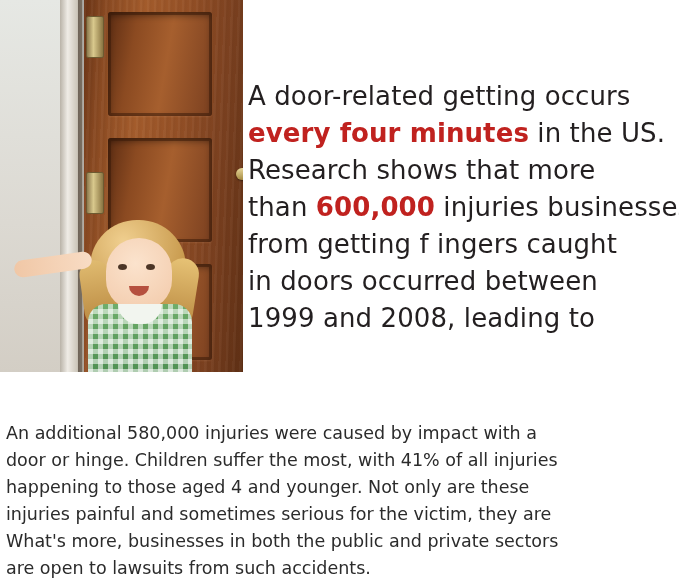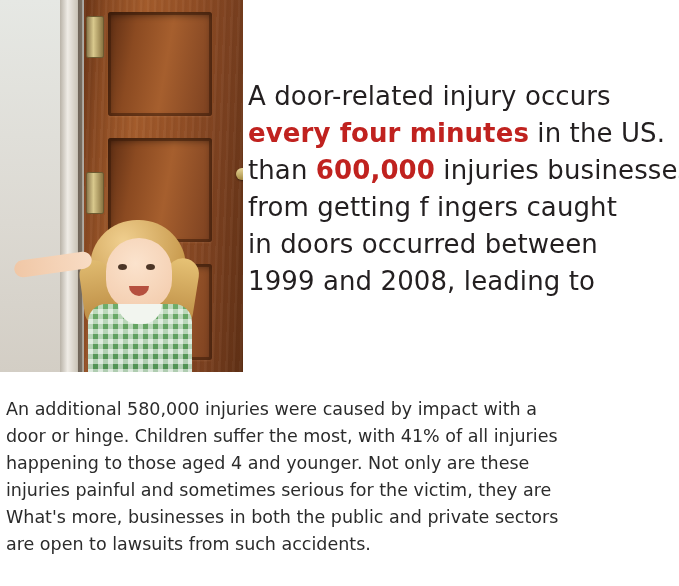--- a/index.html
+++ b/index.html
@@ -148,21 +148,21 @@
   .accent {
     color: #c0221f;
     font-weight: bold;
     margin-top: 46px;
   }
 
   
   .body-copy {
     position: absolute;
     left: 6px;
-    top: 396px;
+    top: 420px;
     width: 666px;
     font-size: 17.5px;
     line-height: 27px;
     color: #2b2b2b;
   }
   .body-copy .bc-line { white-space: nowrap; }
 </style>
 </head>
 <body>
 
@@ -193,22 +193,23 @@
       <div class="eye l"></div>
       <div class="eye r"></div>
       <div class="mouth"></div>
       <div class="body"></div>
       <div class="collar"></div>
       <div class="arm"></div>
     </div>
   </div>
 
   <div class="headline" id="headline">
-      <div class="hl-line"><span>A door-related injury occurs</span></div>
+      <div class="hl-line"><span>A door-related getting occurs</span></div>
       <div class="hl-line"><span class="accent">every four minutes</span><span> in the US.</span></div>
+      <div class="hl-line"><span>Research shows that more</span></div>
       <div class="hl-line"><span>than </span><span class="accent">600,000</span><span> injuries businesses</span></div>
       <div class="hl-line"><span>from getting f ingers caught</span></div>
       <div class="hl-line"><span>in doors occurred between</span></div>
       <div class="hl-line"><span>1999 and 2008, leading to</span></div>
     </div>
 
   <div class="body-copy" id="bodycopy">
       <div class="bc-line">An additional 580,000 injuries were caused by impact with a</div>
       <div class="bc-line">door or hinge. Children suffer the most, with 41% of all injuries</div>
       <div class="bc-line">happening to those aged 4 and younger. Not only are these</div>

